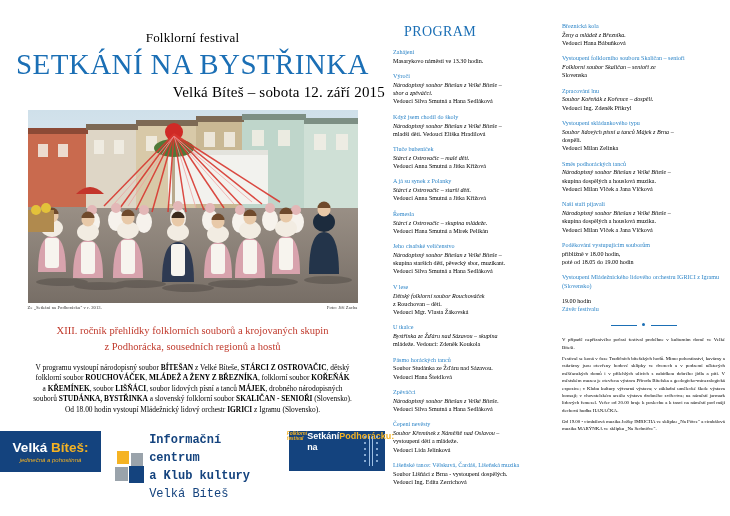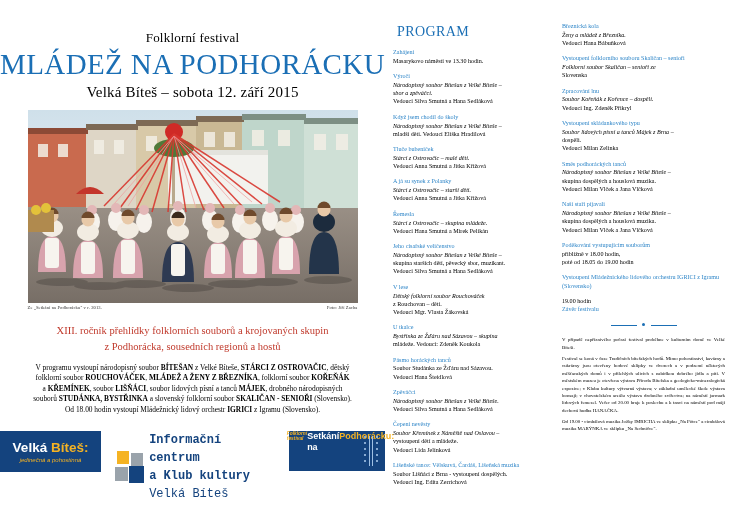--- a/index.html
+++ b/index.html
@@ -6,21 +6,21 @@
   body{width:730px;height:516px;overflow:hidden;
        font-family:"Liberation Serif",serif;color:#000;}
   .poster{position:relative;width:730px;height:516px;background:#fff;}
 
   
   .left{position:absolute;left:0;top:0;width:385px;height:372px;}
 
   .kicker{text-align:center;font-size:13px;margin-top:30px;letter-spacing:.2px;}
   .maintitle{text-align:center;font-size:29px;color:#1b6fb5;letter-spacing:.4px;
              margin-top:3px;line-height:1.05;white-space:nowrap;}
-  .subtitle{text-align:center;font-size:15px;margin-top:5px;letter-spacing:.2px;}
+  .subtitle{text-align:right;font-size:15px;margin-top:5px;letter-spacing:.2px;}
 
   .photowrap{position:relative;width:330px;margin:9px auto 0;}
   .photo{position:relative;width:330px;height:193px;overflow:hidden;background:#8fa3b0;}
   .photo svg{display:block;width:330px;height:193px;}
   .photocap{display:flex;justify-content:space-between;width:330px;margin-top:2px;
             font-size:4.6px;color:#333;letter-spacing:.1px;}
 
   .redhead{text-align:center;color:#c0392b;font-size:10.5px;line-height:1.45;
            margin-top:13px;padding:0 14px;font-weight:normal;}
   .bodytxt{font-size:7.4px;line-height:1.42;text-align:center;margin-top:9px;padding:0 14px;}
@@ -49,21 +49,21 @@
   .logo-sp .dots{position:absolute;right:3px;top:3px;bottom:3px;width:18px;}
   .logo-sp .dots span{position:absolute;width:1.6px;height:1.6px;border-radius:50%;
                       background:#9fc0e4;}
   .logo-sp .bar{position:absolute;top:2px;bottom:2px;width:1.2px;background:#9fc0e4;}
 
   
   .col{position:absolute;top:0;font-size:6.1px;line-height:1.36;}
   .col-mid{left:393px;width:163px;}
   .col-right{left:562px;width:163px;}
 
-  .progtitle{color:#1b6fb5;font-size:14px;letter-spacing:.4px;margin:22px 0 7px 4px;}
+  .progtitle{color:#1b6fb5;font-size:14px;letter-spacing:.4px;margin:22px 0 7px 11px;}
 
   .entry{margin-bottom:7px;}
   .e-name{color:#2f86c8;font-weight:normal;margin-bottom:.5px;}
   .e-it{font-style:italic;}
   .e-ln{display:block;}
 
   .col-right{padding-top:22px;box-sizing:border-box;}
 
   .divider{margin:9px auto 7px;width:66px;position:relative;height:7px;}
   .divider .ln{position:absolute;top:3px;left:0;width:26px;height:1px;background:#1b6fb5;}
@@ -75,21 +75,21 @@
   .fineprint p{margin:0 0 4px 0;}
 </style>
 </head>
 <body>
 
 <div class="poster">
 
   <div class="left">
 
     <div class="kicker">Folklorní festival</div>
-    <div class="maintitle">MLÁDEŽ NA PODHORÁCKU</div>
+    <div class="maintitle">SETKÁNÍ NA BYSTŘINKA</div>
     <div class="subtitle">Velká Bíteš  –  sobota 12. září 2015</div>
 
     <div class="photowrap">
       <div class="photo">
         <svg viewBox="0 0 330 193" preserveAspectRatio="none" aria-hidden="true">
           <defs>
             <linearGradient id="skyg" x1="0" y1="0" x2="0" y2="1">
               <stop offset="0" stop-color="#cfe0ea"></stop>
                 <stop offset="1" stop-color="#e8eef2"></stop>
             </linearGradient>

